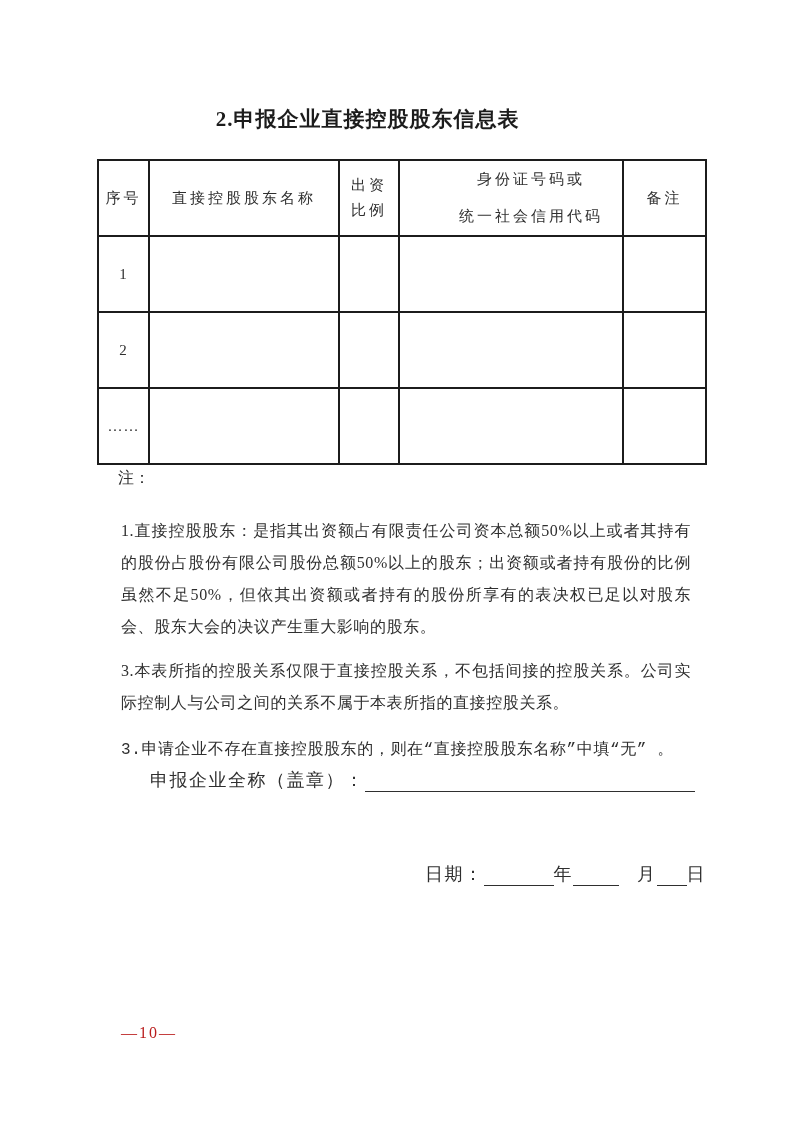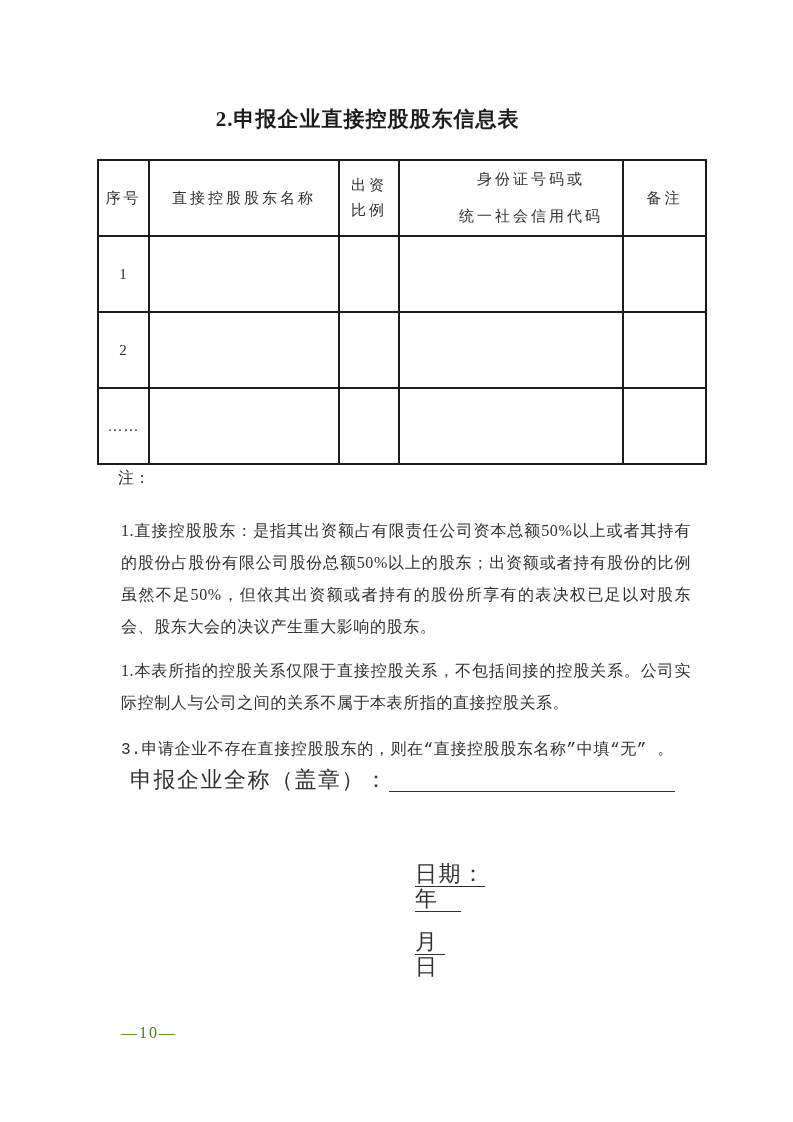--- a/index.html
+++ b/index.html
@@ -72,50 +72,51 @@
     letter-spacing: 0.6px;
     text-align: justify;
   }
   .note-1 { top: 507px; }
   .note-2 { top: 647px; }
   .note-3 { top: 726px; font-family: Liberation Mono, monospace; }
   .sig-row {
     position: absolute;
     display: flex;
     align-items: stretch;
-    font-size: 22px;
+    font-size: 18px;
     line-height: 24px;
     letter-spacing: 1.5px;
     white-space: nowrap;
+    margin-left: 20px;
   }
   .sig-label { flex: 0 0 auto; }
   .blank {
     flex: 1 1 auto;
     border-bottom: 1.5px solid #2f2f2f;
     min-height: 22px;
   }
   .blank-fixed {
     flex: 0 0 auto;
     border-bottom: 1.5px solid #2f2f2f;
   }
   .sig-company { left: 130px; top: 768px; width: 545px; }
   .sig-rep { left: 122px; top: 813px; width: 549px; }
   .sig-suffix { flex: 0 0 auto; }
-  .sig-date { left: 415px; top: 862px; flex-direction: column; }
+  .sig-date { left: 405px; top: 862px; }
   .w70 { width: 70px; }
   .w46 { width: 46px; }
   .w30 { width: 30px; }
   .gap18 { flex: 0 0 18px; }
   .page-footer {
     position: absolute;
     left: 121px;
     top: 1024px;
     font-size: 16px;
     letter-spacing: 2px;
-    color: #4d7c0f;
+    color: #b91c1c;
   }
 </style>
 </head>
 <body>
 
 <div class="page">
 
   <h1 class="title">2.申报企业直接控股股东信息表</h1>
 
   <table class="info-table">
@@ -167,21 +168,21 @@
         <td></td>
         <td></td>
         <td></td>
         <td></td>
       </tr>
     </tbody>
   </table>
 
   <div class="notes-label">注：</div>
   <p class="note note-1">1.直接控股股东：是指其出资额占有限责任公司资本总额50%以上或者其持有的股份占股份有限公司股份总额50%以上的股东；出资额或者持有股份的比例虽然不足50%，但依其出资额或者持有的股份所享有的表决权已足以对股东会、股东大会的决议产生重大影响的股东。</p>
-  <p class="note note-2">1.本表所指的控股关系仅限于直接控股关系，不包括间接的控股关系。公司实际控制人与公司之间的关系不属于本表所指的直接控股关系。</p>
+  <p class="note note-2">3.本表所指的控股关系仅限于直接控股关系，不包括间接的控股关系。公司实际控制人与公司之间的关系不属于本表所指的直接控股关系。</p>
   <p class="note note-3">3.申请企业不存在直接控股股东的，则在“直接控股股东名称”中填“无” 。</p>
 
   <div class="sig-row sig-company">
     <span class="sig-label">申报企业全称（盖章）：</span>
     <span class="blank"></span>
   </div>
 
 
   <div class="sig-row sig-date">
     <span class="sig-label">日期：</span>

